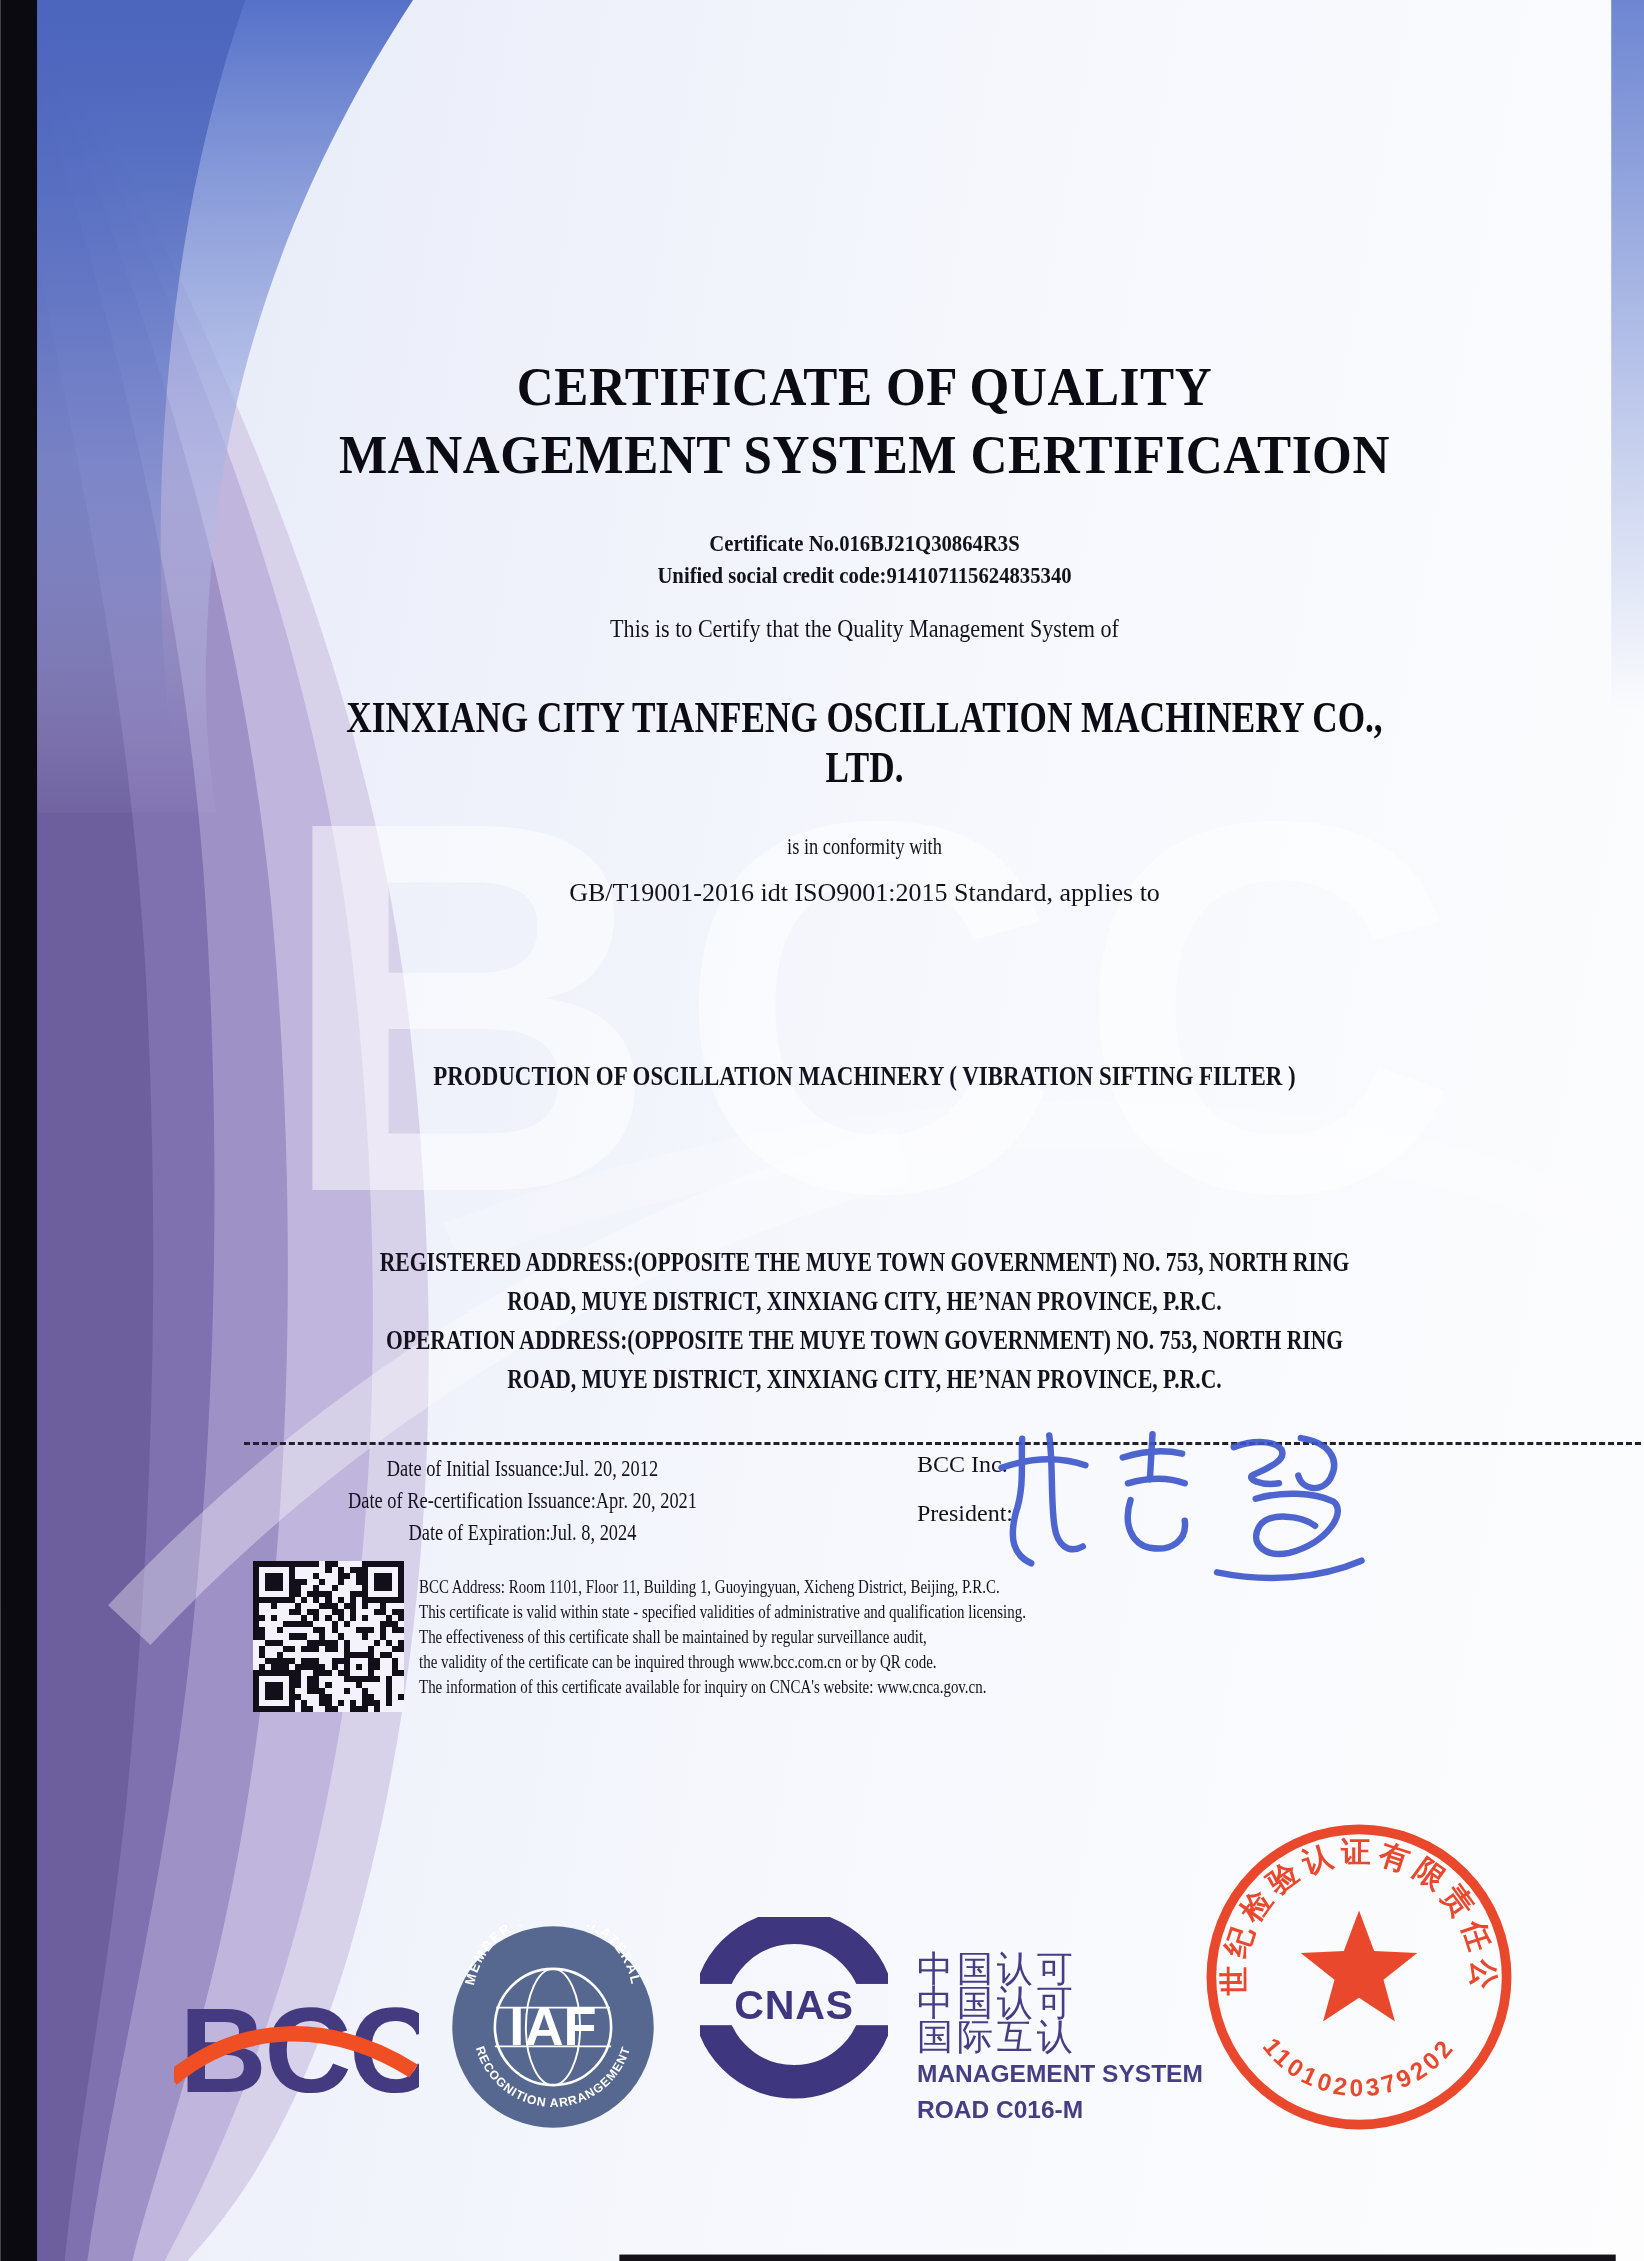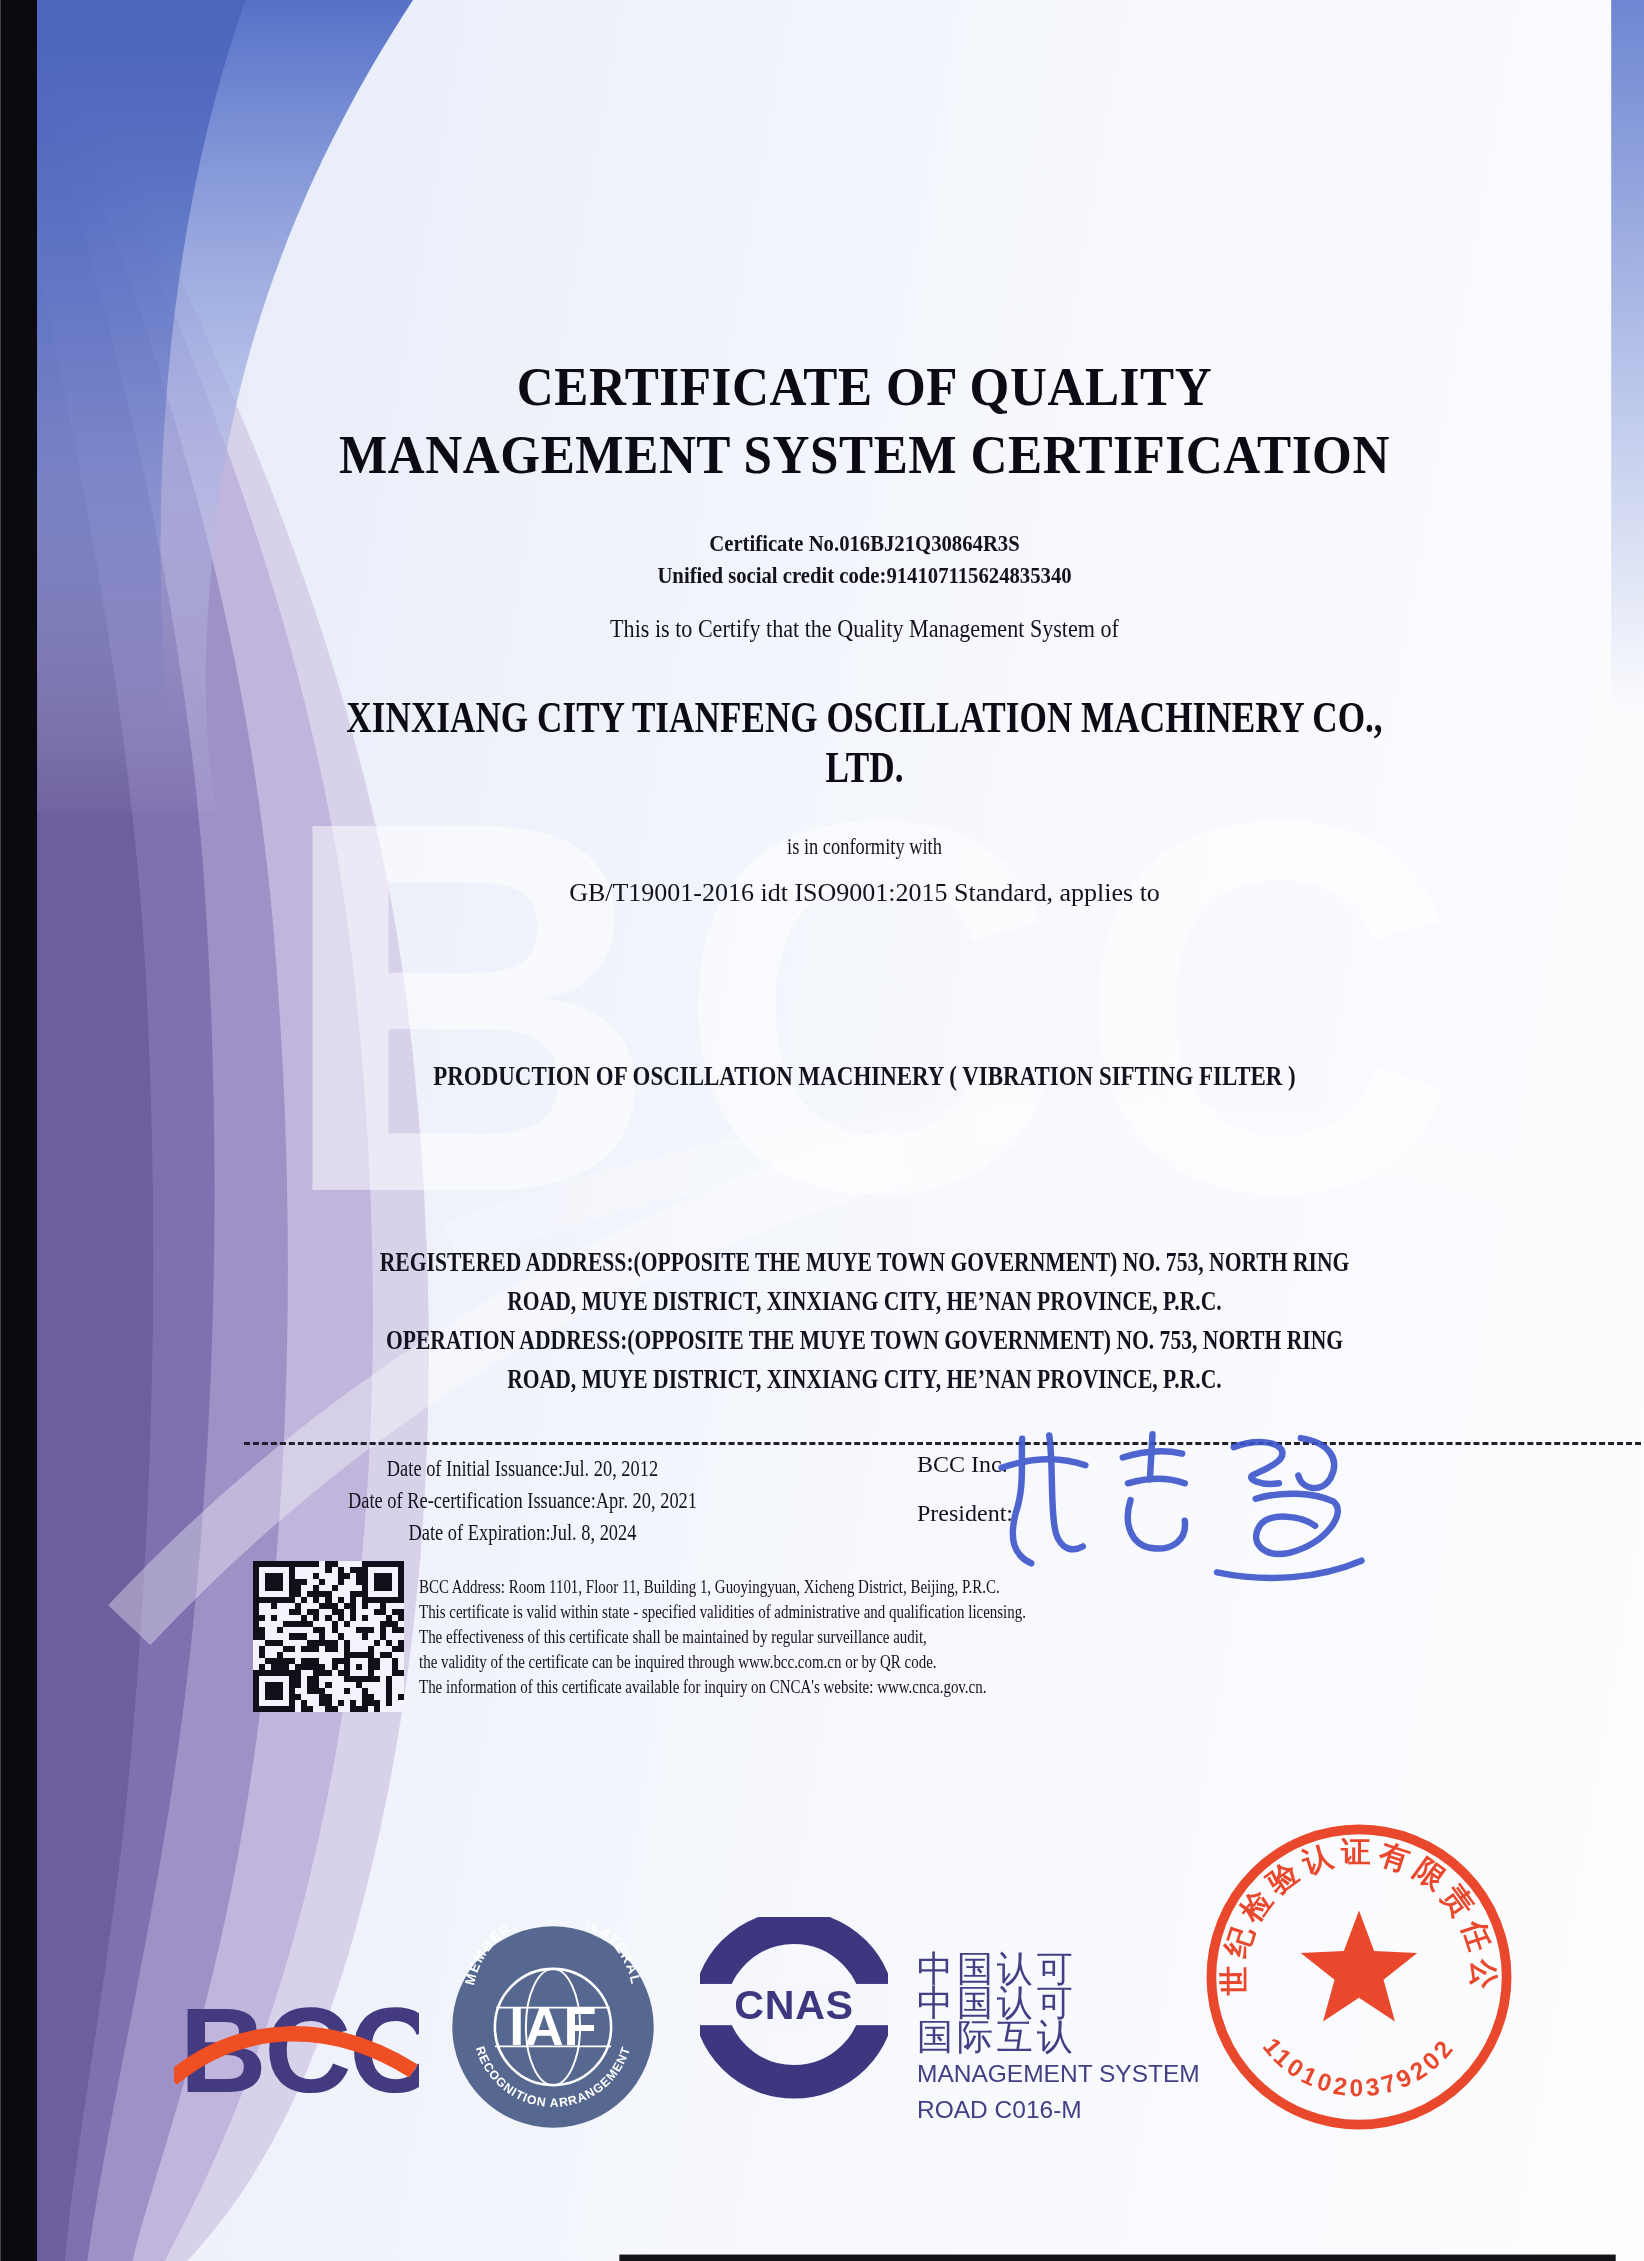--- a/index.html
+++ b/index.html
@@ -42,21 +42,21 @@
   .fineprint{left:419px;top:1574px;width:1096px;font-size:18.7px;line-height:25px;
     transform:scaleX(0.8);transform-origin:left top;}
   #bcc-logo{left:174px;top:1981px;z-index:2;}
   #iaf-logo{left:451px;top:1925px;z-index:2;}
   #cnas-logo{left:700px;top:1917px;z-index:2;}
   .accred{
     left:917px;top:1952px;z-index:2;
     font-family:"Liberation Sans",sans-serif;color:#453e85;
   }
   .accred .cn{font-size:36px;line-height:34px;letter-spacing:3.9px;}
-  .accred .en{font-size:24.5px;line-height:32px;font-weight:normal;letter-spacing:0px;margin-top:3.9px;}
+  .accred .en{font-size:24.5px;line-height:32px;font-weight:bold;letter-spacing:0px;margin-top:3.9px;}
   #seal{left:1203px;top:1821px;z-index:3;}
 </style>
 </head>
 <body>
 
 <svg id="bands" class="abs" viewBox="0 0 2550 3506" xmlns="http://www.w3.org/2000/svg">
   <defs>
     <linearGradient id="gBlue" x1="0" y1="0" x2="0" y2="1300" gradientUnits="userSpaceOnUse">
       <stop offset="0" stop-color="#5571c8"></stop>
       <stop offset="0.55" stop-color="#a9b4e4" stop-opacity="0.6"></stop>

